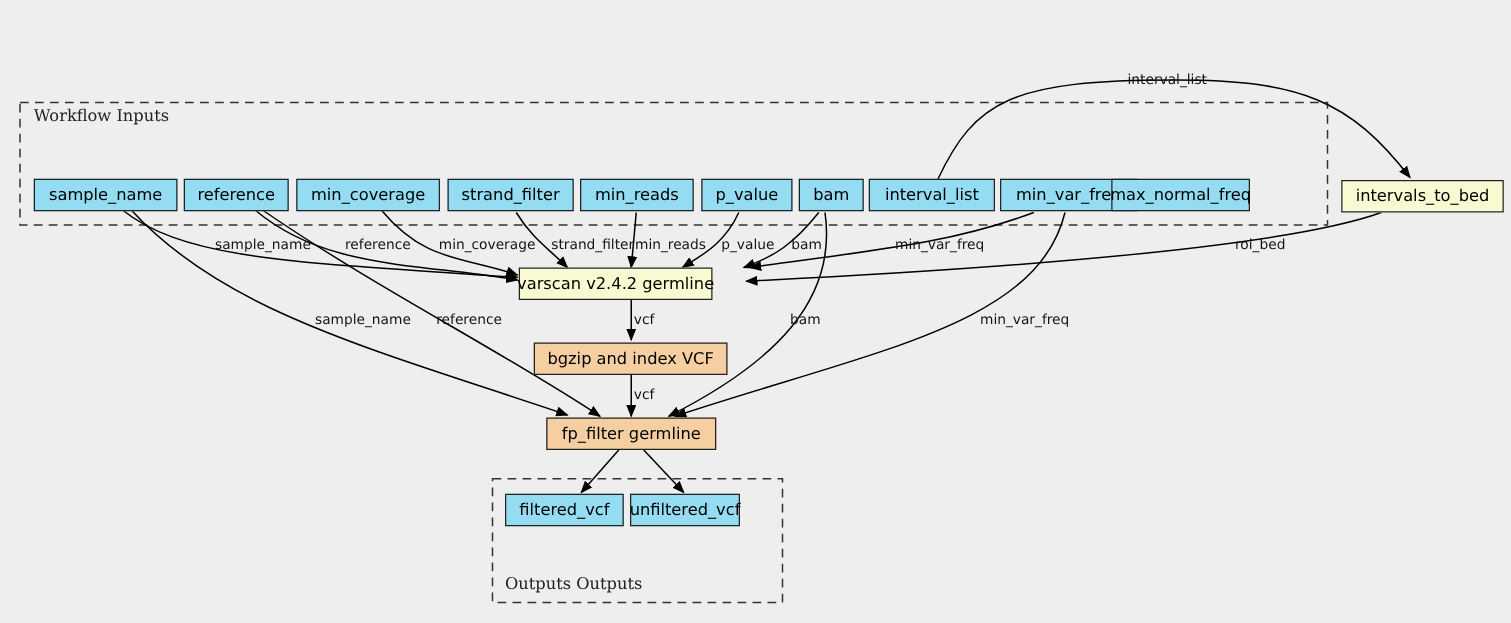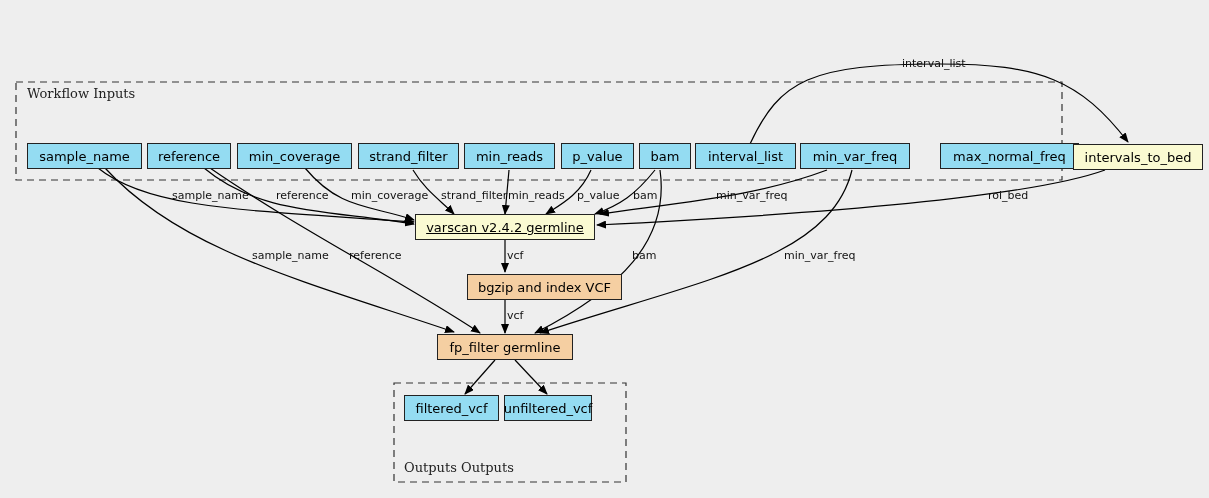--- a/index.html
+++ b/index.html
@@ -59,25 +59,25 @@
 
 <div class="node input" style="left:27px;top:143px;width:115px;">sample_name</div>
 <div class="node input" style="left:147px;top:143px;width:84px;">reference</div>
 <div class="node input" style="left:237px;top:143px;width:115px;">min_coverage</div>
 <div class="node input" style="left:358px;top:143px;width:101px;">strand_filter</div>
 <div class="node input" style="left:464px;top:143px;width:91px;">min_reads</div>
 <div class="node input" style="left:561px;top:143px;width:73px;">p_value</div>
 <div class="node input" style="left:639px;top:143px;width:52px;">bam</div>
 <div class="node input" style="left:695px;top:143px;width:101px;">interval_list</div>
 <div class="node input" style="left:800px;top:143px;width:110px;">min_var_freq</div>
-<div class="node input" style="left:940px;top:143px;width:139px;">max_normal_freq</div>
+<div class="node input" style="left:889px;top:143px;width:111px;">max_normal_freq</div>
 
 <div class="node step" style="left:1073px;top:144px;width:130px;">intervals_to_bed</div>
-<div class="node step" style="left:415px;top:214px;width:180px;text-decoration:underline;">varscan v2.4.2 germline</div>
-<div class="node sub" style="left:427px;top:274px;width:155px;margin-left:40px;">bgzip and index VCF</div>
+<div class="node step" style="left:415px;top:214px;width:155px;">varscan v2.4.2 germline</div>
+<div class="node sub" style="left:427px;top:274px;width:155px;">bgzip and index VCF</div>
 <div class="node sub" style="left:437px;top:334px;width:136px;">fp_filter germline</div>
 
 <div class="node output" style="left:404px;top:395px;width:95px;">filtered_vcf</div>
 <div class="node output" style="left:504px;top:395px;width:88px;">unfiltered_vcf</div>
 
 <div class="elabel" style="left:902px;top:57px;">interval_list</div>
 <div class="elabel" style="left:172px;top:189px;">sample_name</div>
 <div class="elabel" style="left:276px;top:189px;">reference</div>
 <div class="elabel" style="left:351px;top:189px;">min_coverage</div>
 <div class="elabel" style="left:441px;top:189px;">strand_filter</div>

